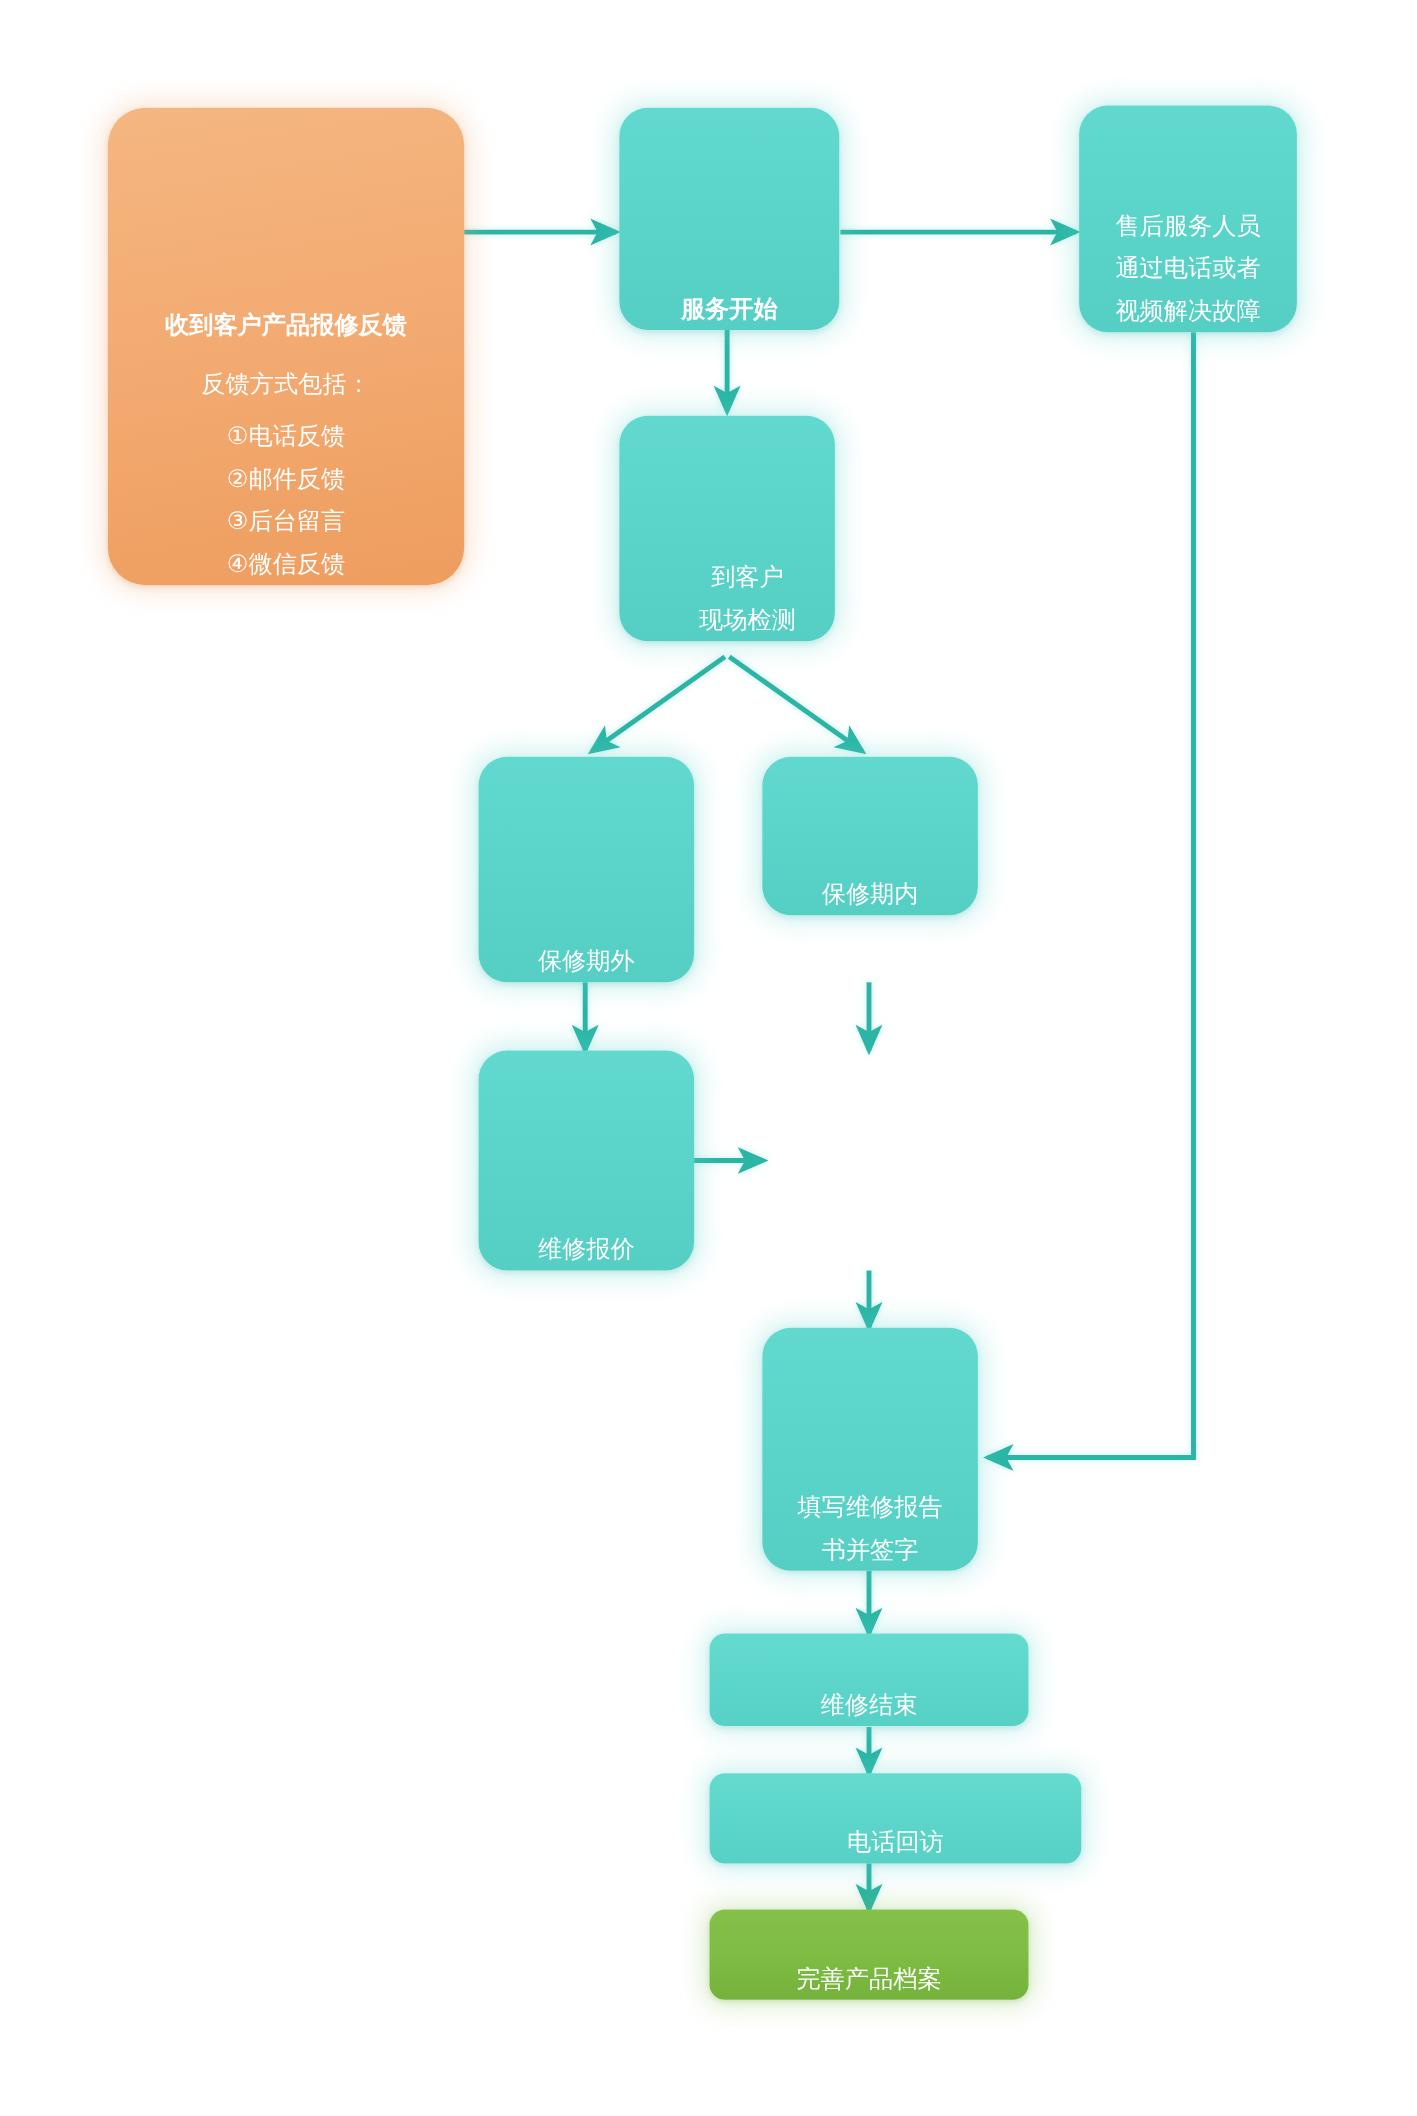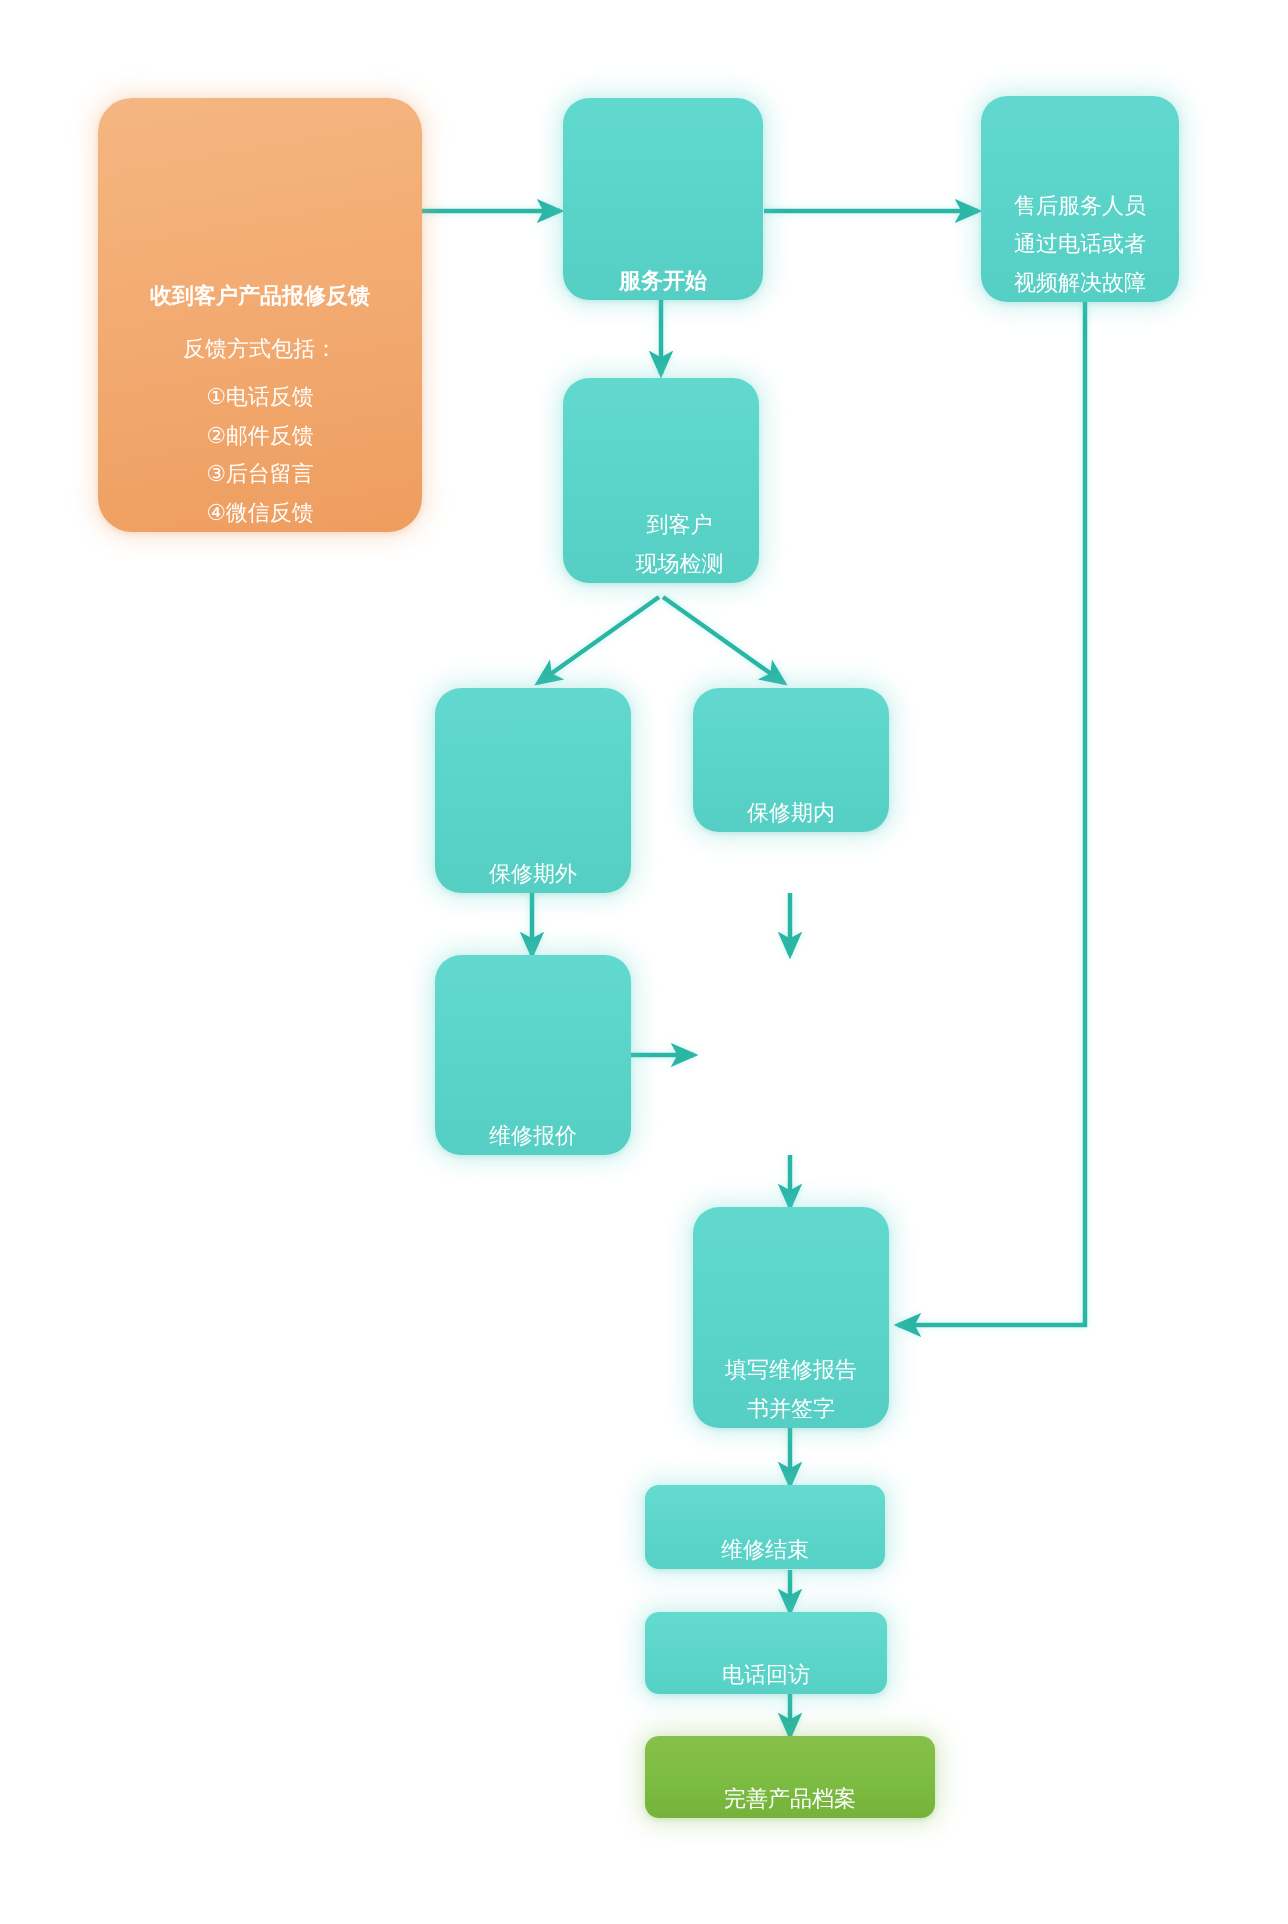--- a/index.html
+++ b/index.html
@@ -157,26 +157,26 @@
   <div class="node teal" style="left:435px; top:955px; width:196px; height:200px;">
     <span class="line">维修报价</span>
   </div>
 
 
   <div class="node teal" style="left:693px; top:1207px; width:196px; height:221px;">
     <span class="line">填写维修报告</span>
     <span class="line">书并签字</span>
   </div>
 
-  <div class="node teal" style="left:645px; top:1485px; width:240px; height:84px; border-radius:14px;
+  <div class="node teal" style="left:645px; top:1485px; width:290px; height:84px; border-radius:14px;
               background:linear-gradient(180deg,#63dbcf 0%,#57d0c5 100%);">
     <span class="line">维修结束</span>
   </div>
 
-  <div class="node teal" style="left:645px; top:1612px; width:242px; height:82px; border-radius:14px;
+  <div class="node teal" style="left:645px; top:1612px; width:338px; height:82px; border-radius:14px;
               background:linear-gradient(180deg,#63dbcf 0%,#57d0c5 100%);">
     <span class="line">电话回访</span>
   </div>
 
   <div class="node green" style="left:645px; top:1736px; width:290px; height:82px; border-radius:14px;">
     <span class="line">完善产品档案</span>
   </div>
 
 </div>
 

